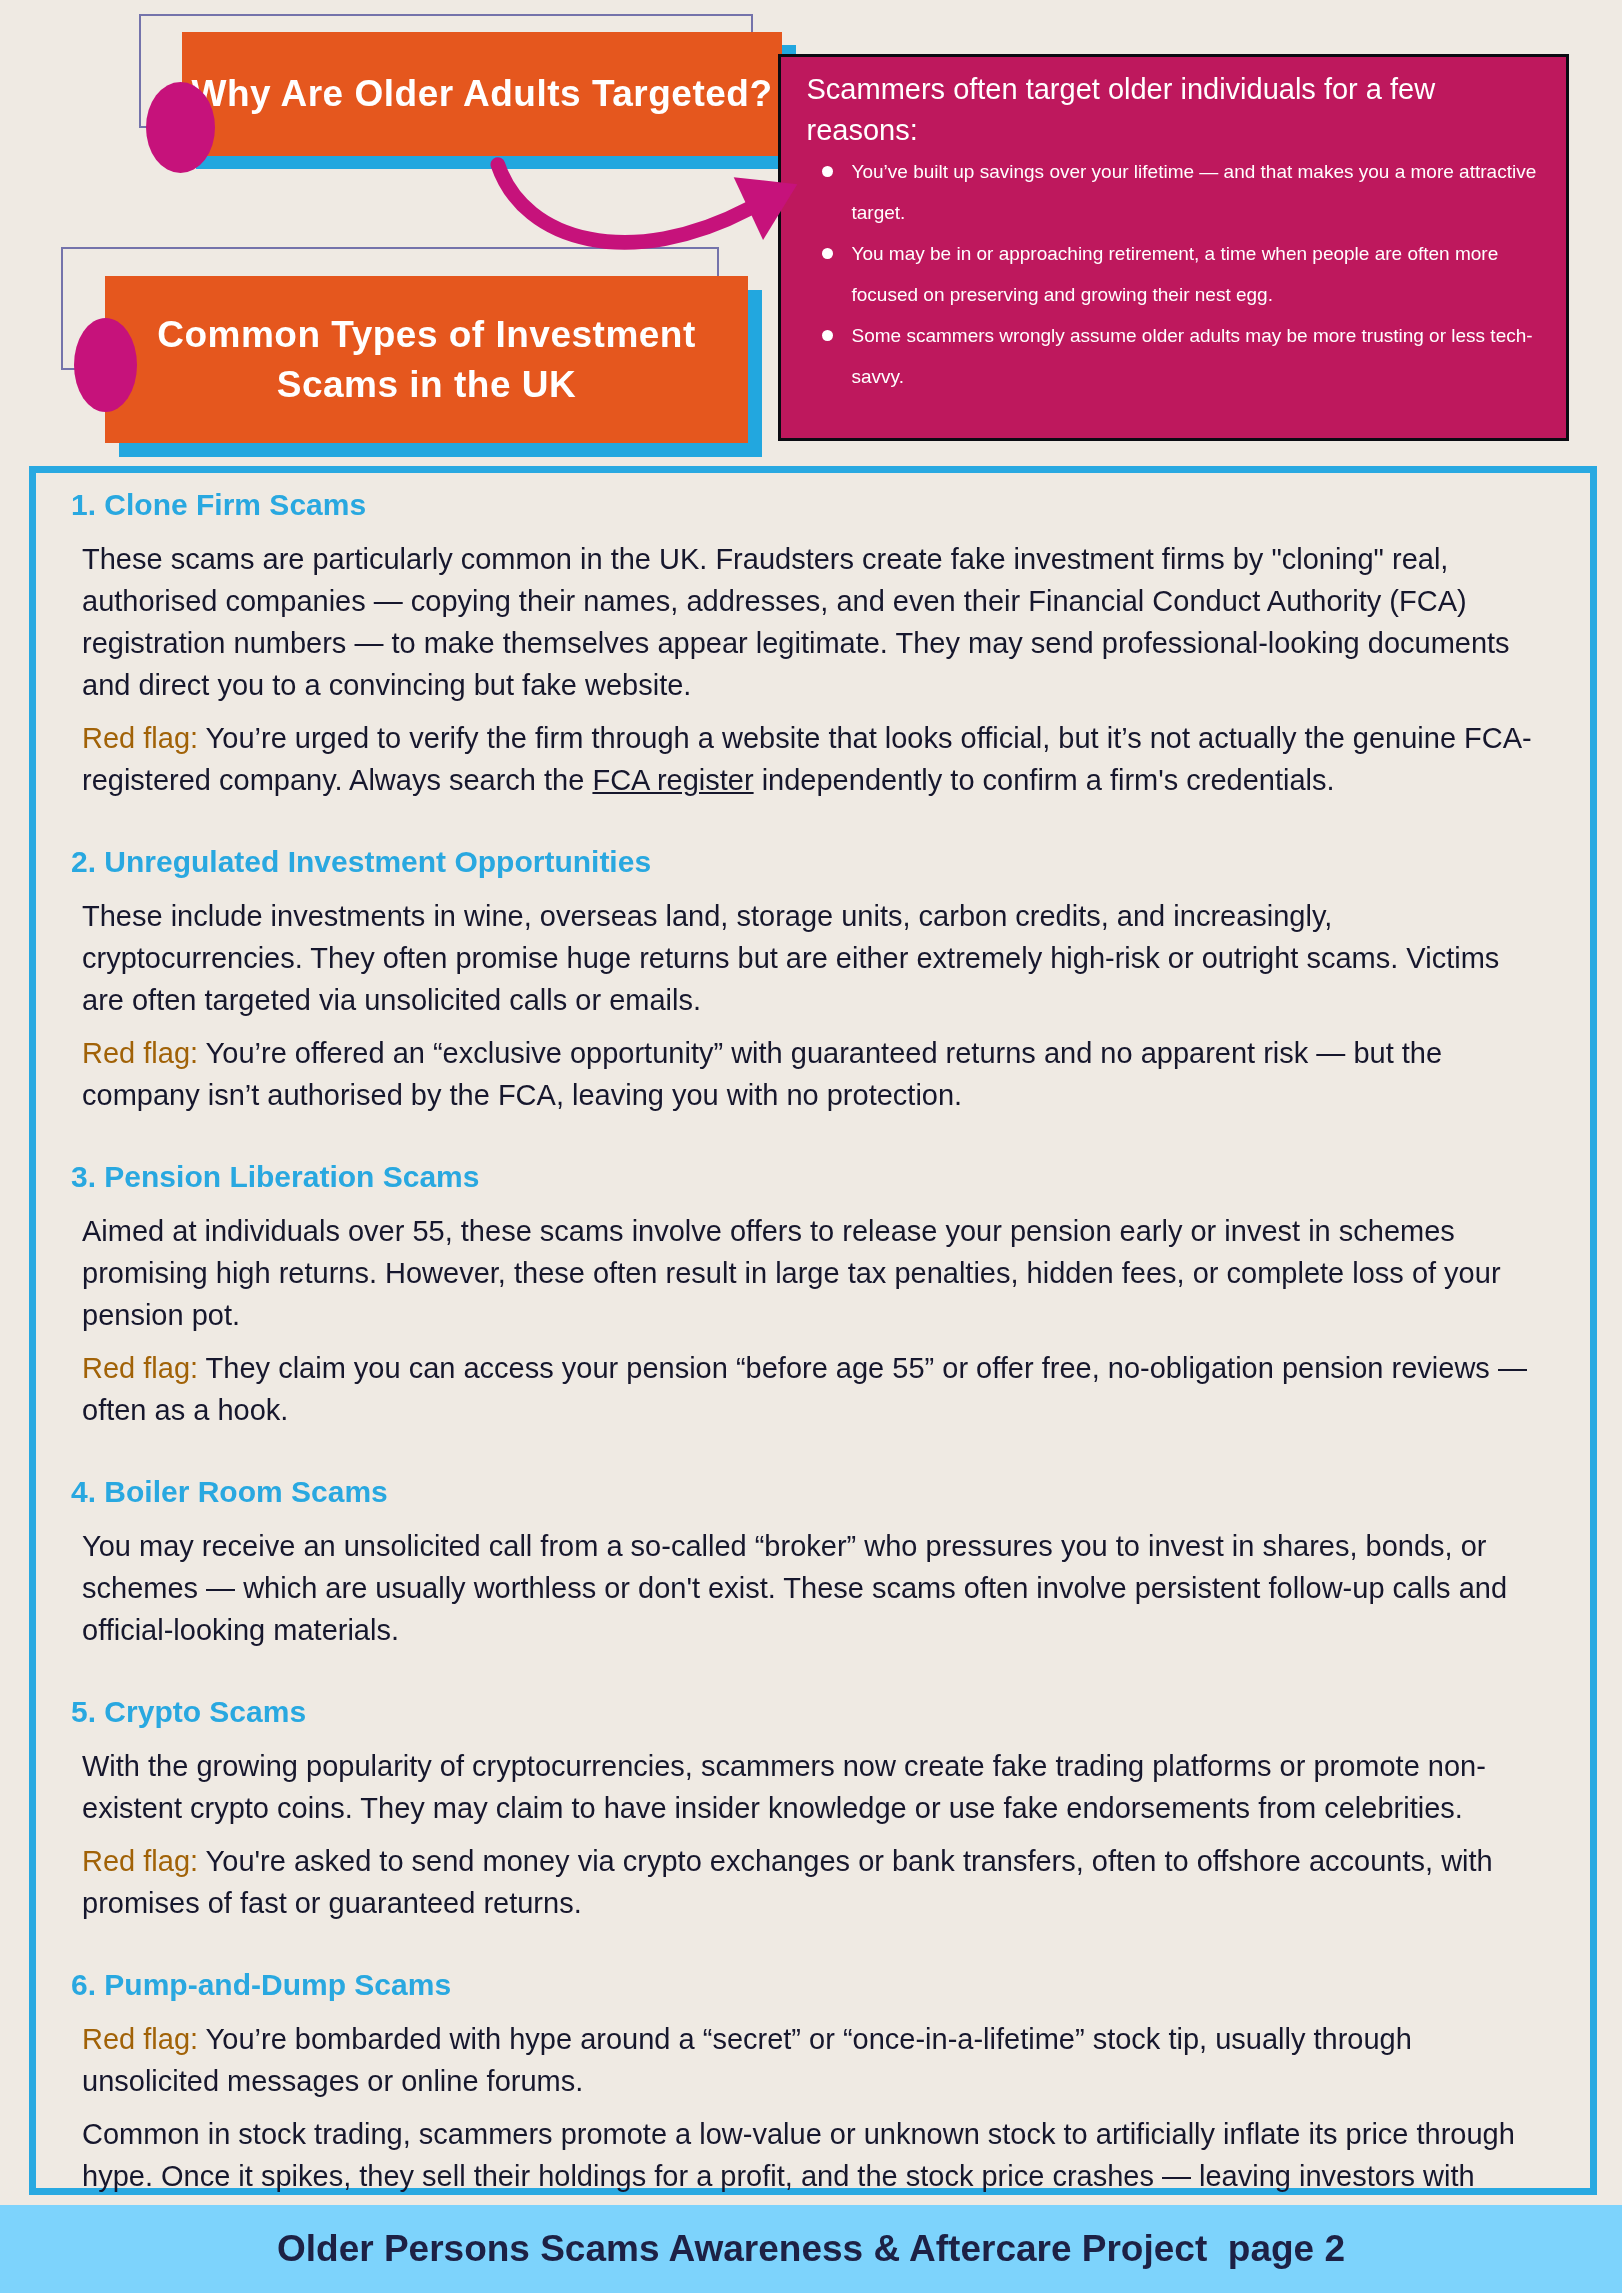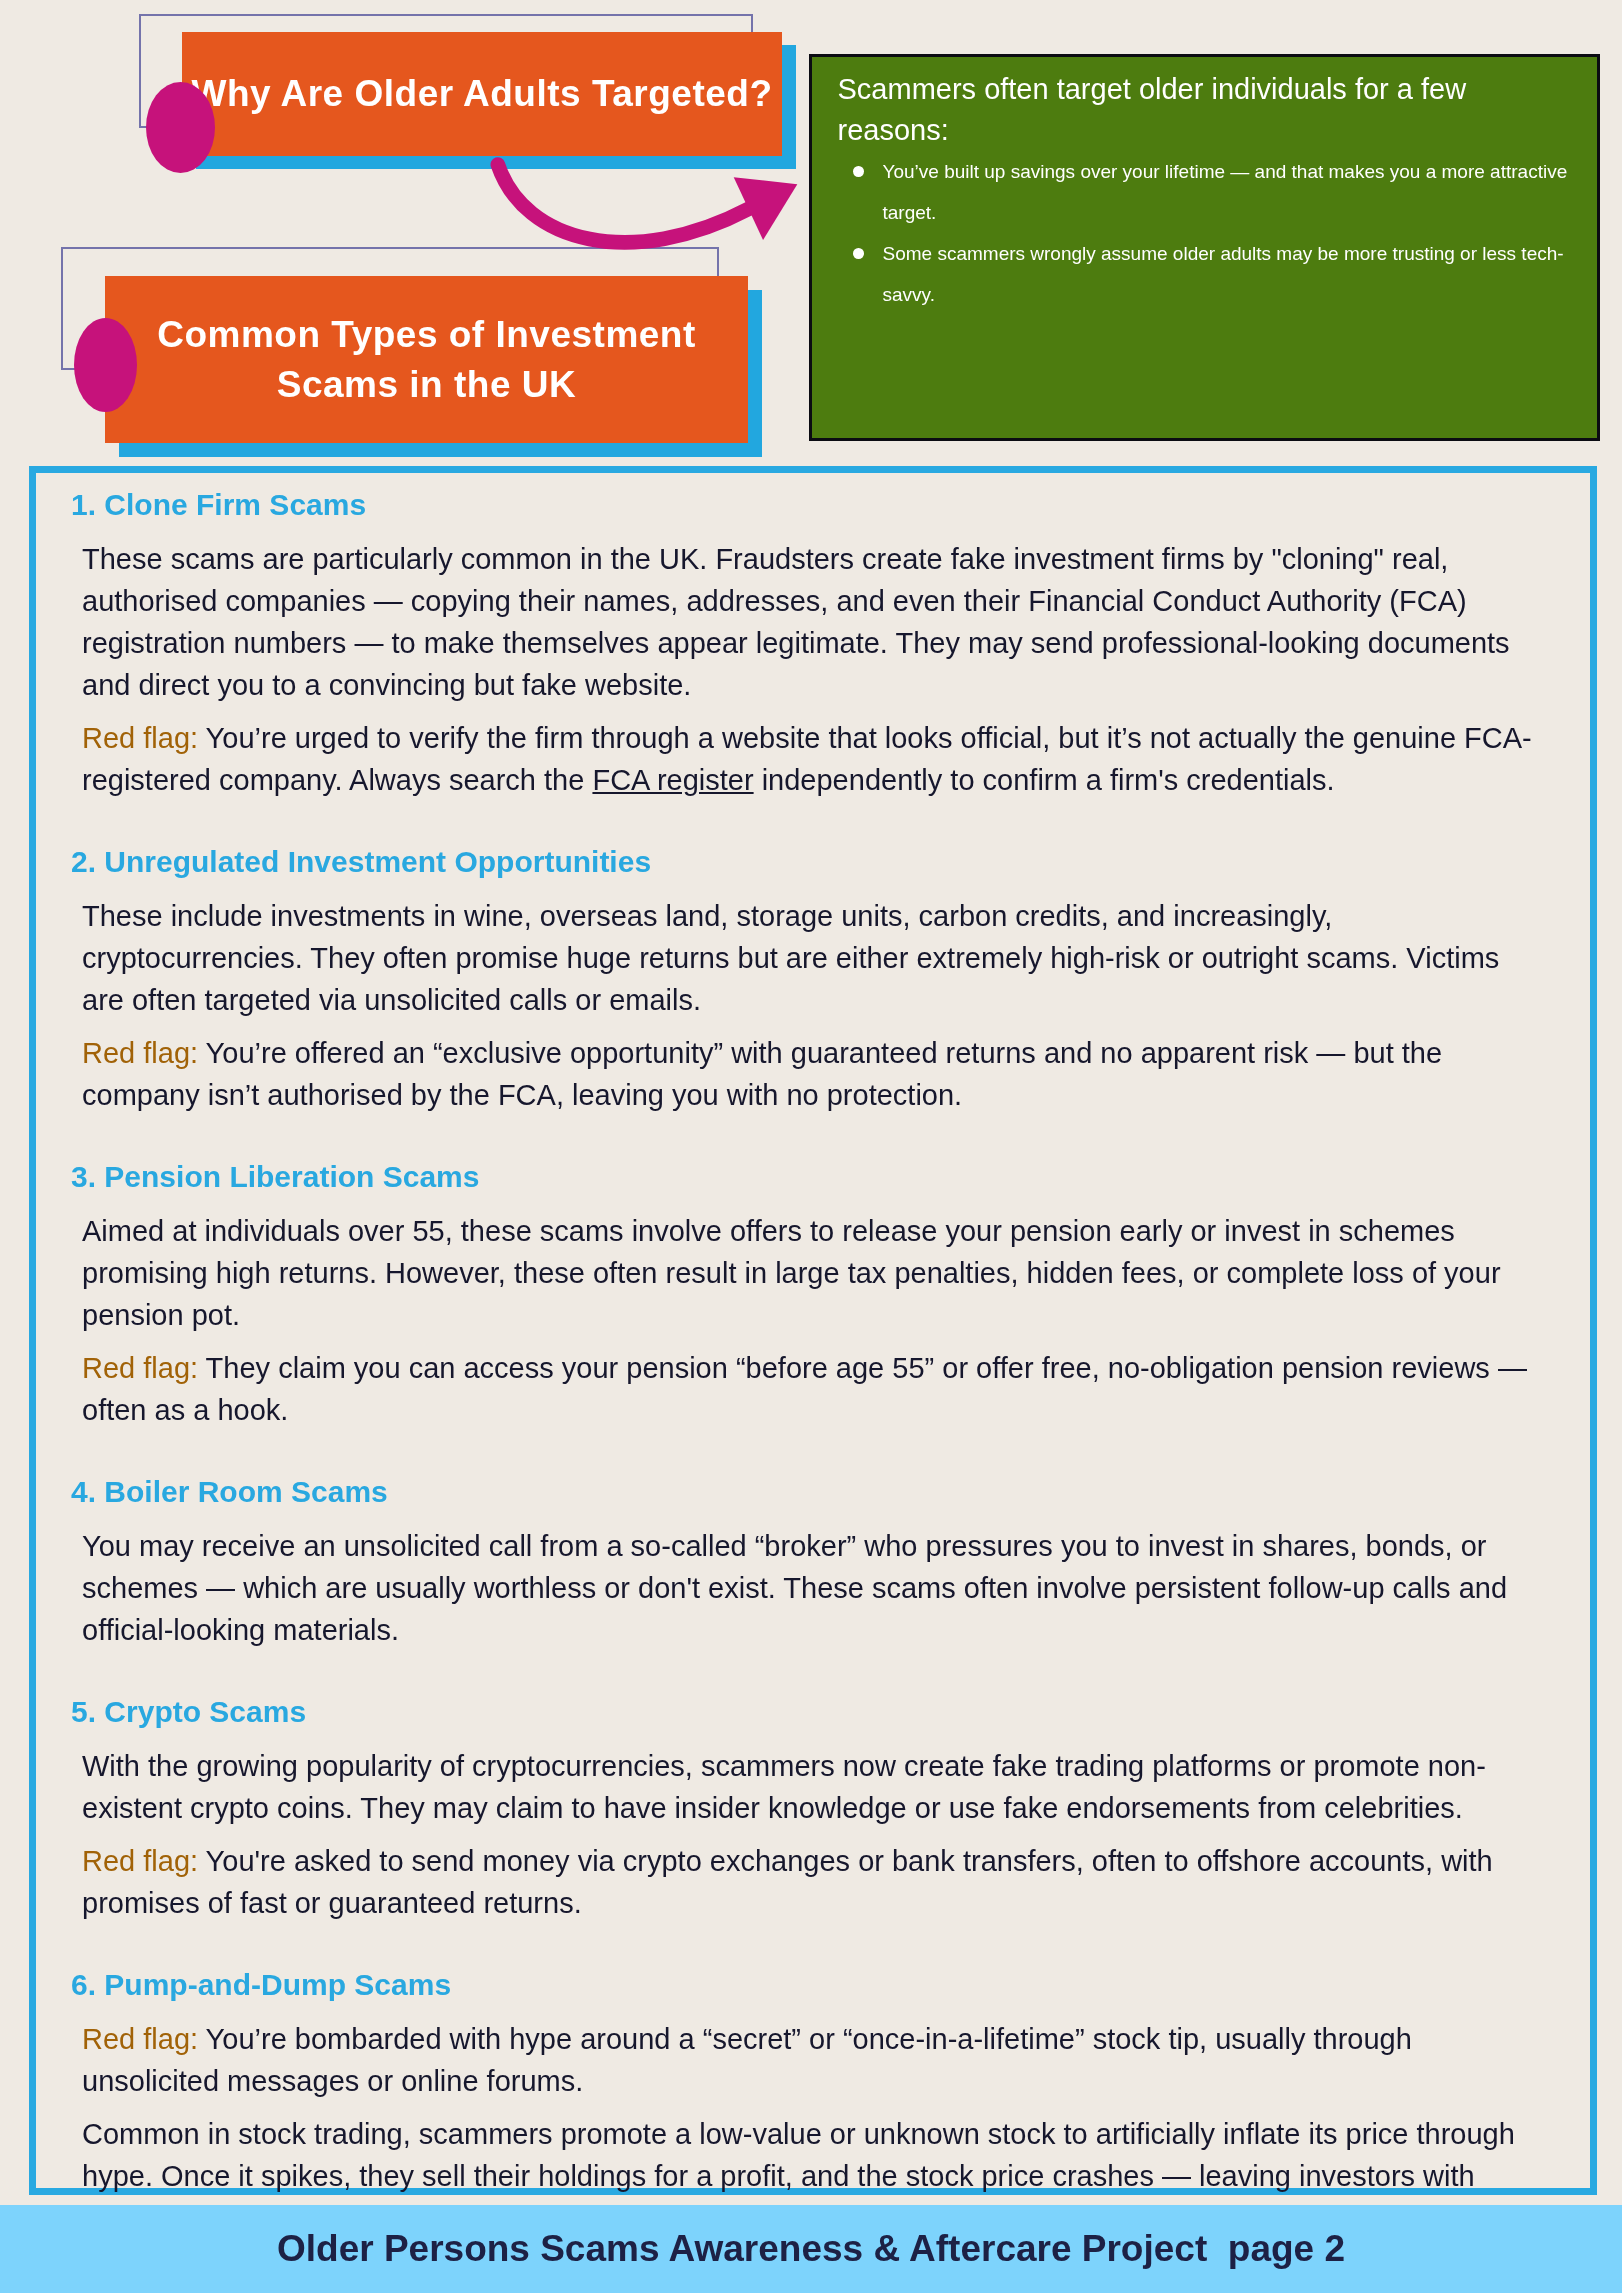--- a/index.html
+++ b/index.html
@@ -25,22 +25,22 @@
 
   
   .pink-ellipse{position:absolute;background:#c6127b;border-radius:50%;z-index:4;}
   .ellipse-1{left:146px;top:82px;width:69px;height:91px;}
   .ellipse-2{left:74px;top:318px;width:63px;height:94px;}
 
   
   .arrow-svg{position:absolute;left:470px;top:145px;width:363px;height:137px;z-index:5;}
 
   
-  .navy-box{position:absolute;left:809px;top:54px;width:791px;height:387px;box-sizing:border-box;
-            background:#4d7c0f;border:3.9px solid #0b0b12;color:#ffffff;
+  .navy-box{position:absolute;left:778px;top:54px;width:791px;height:387px;box-sizing:border-box;
+            background:#be185d;border:3.9px solid #0b0b12;color:#ffffff;
             padding:11.8px 25.5px;z-index:3;}
   .navy-box .intro{font-size:29px;line-height:41px;}
   .navy-box ul{margin:0;padding:0;list-style:none;}
   .navy-box li{position:relative;font-size:19px;line-height:41px;padding-left:45px;}
   .navy-box li::before{content:"";position:absolute;left:15.7px;top:15.7px;width:10.8px;height:10.8px;
                        border-radius:50%;background:#ffffff;}
 
   
   .main-box{position:absolute;left:29px;top:466px;width:1568px;height:1729px;box-sizing:border-box;
             border:7.8px solid #29a9e1;background:transparent;padding:9.8px 35px;z-index:2;}
@@ -79,20 +79,21 @@
 
   <svg class="arrow-svg" viewBox="0 0 370 140">
     <path d="M 28 20 C 55 100, 165 128, 285 65" fill="none" stroke="#c6127b" stroke-width="15" stroke-linecap="round"></path>
     <polygon points="334,40 299,97 269,33" fill="#c6127b"></polygon>
   </svg>
 
   <div class="navy-box">
     <div class="intro">Scammers often target older individuals for a few reasons:</div>
     <ul>
       <li>You’ve built up savings over your lifetime — and that makes you a more attractive target.</li>
+      <li>You may be in or approaching retirement, a time when people are often more focused on preserving and growing their nest egg.</li>
       <li>Some scammers wrongly assume older adults may be more trusting or less tech-savvy.</li>
     </ul>
   </div>
 
   <div class="main-box">
 
     <div class="section">
       <h3>1. Clone Firm Scams</h3>
       <p>These scams are particularly common in the UK. Fraudsters create fake investment firms by "cloning" real, authorised companies — copying their names, addresses, and even their Financial Conduct Authority (FCA) registration numbers — to make themselves appear legitimate. They may send professional-looking documents and direct you to a convincing but fake website.</p>
       <p><span class="red-label">Red flag:</span><span> You’re urged to verify the firm through a website that looks official, but it’s not actually the genuine FCA-registered company. Always search the </span><a class="fca-link" href="#">FCA register</a><span> independently to confirm a firm's credentials.</span></p>

